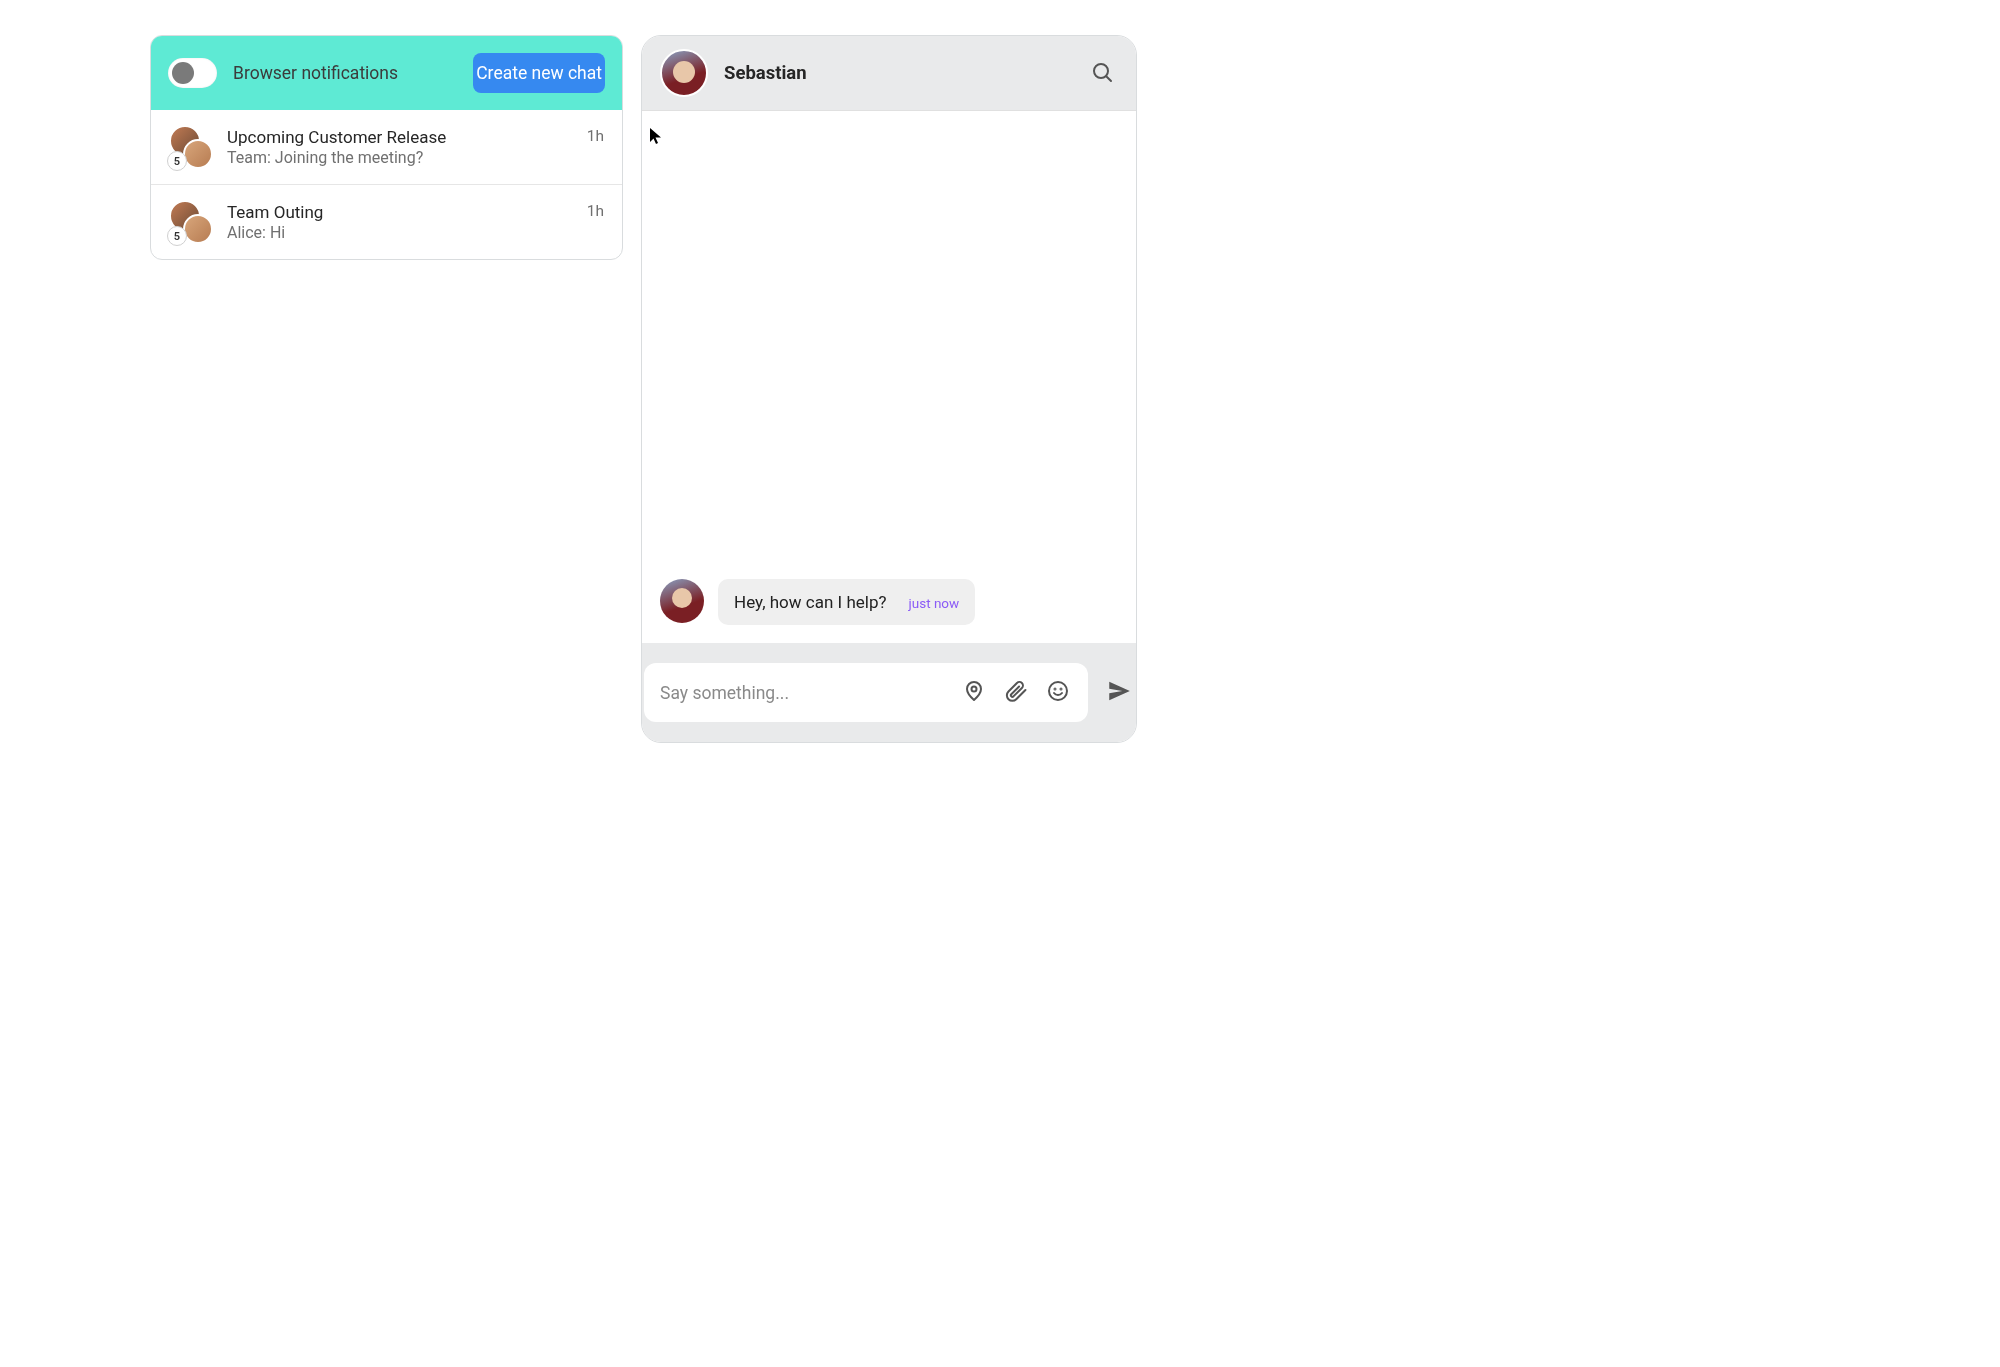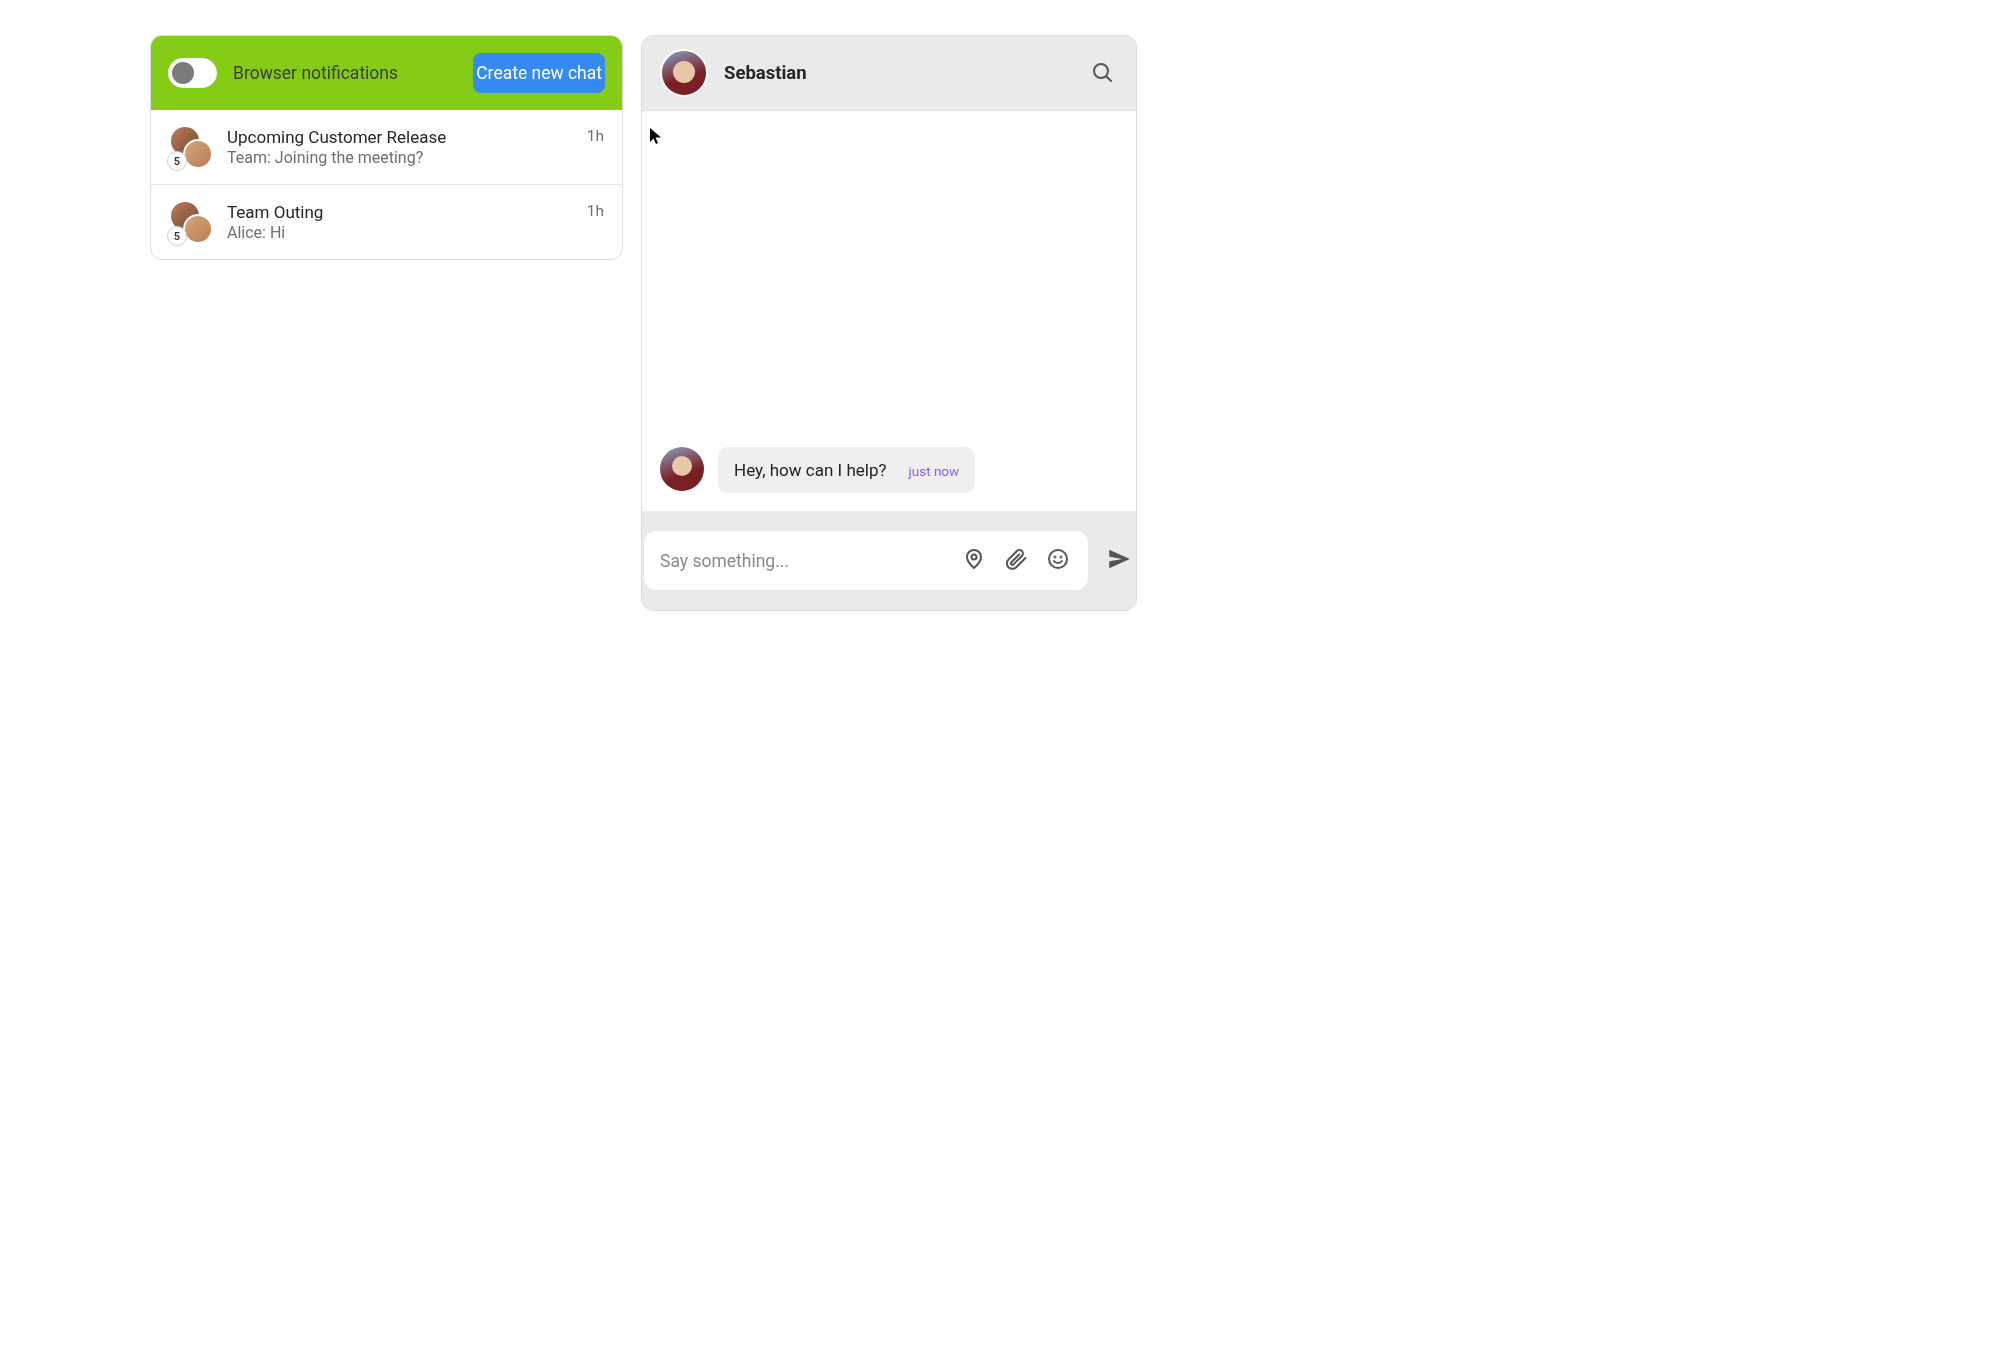--- a/index.html
+++ b/index.html
@@ -19,21 +19,21 @@
       border: 1px solid #d9dcde;
       border-radius: 12px;
       overflow: hidden;
       background: #fff;
     }
     
     .left-panel {
       width: 473px;
     }
     .left-header {
-      background: #84cc16;
+      background: #5eead4;
       padding: 17px 17px 17px 17px;
       display: flex;
       align-items: center;
       justify-content: space-between;
     }
     .header-left-group {
       display: flex;
       align-items: center;
       gap: 16px;
     }
@@ -138,21 +138,22 @@
       color: #707070;
       font-size: 15.5px;
       align-self: flex-start;
       margin-top: 2px;
     }
     
     .right-panel {
       width: 496px;
       display: flex;
       flex-direction: column;
-      height: 576px;
+      height: 708px;
+      border-radius: 20px;
     }
     .right-header {
       background: #e9eaeb;
       padding: 13px 18px;
       display: flex;
       align-items: center;
       gap: 16px;
       border-bottom: 1px solid #e0e0e0;
     }
     .right-header .avatar {

